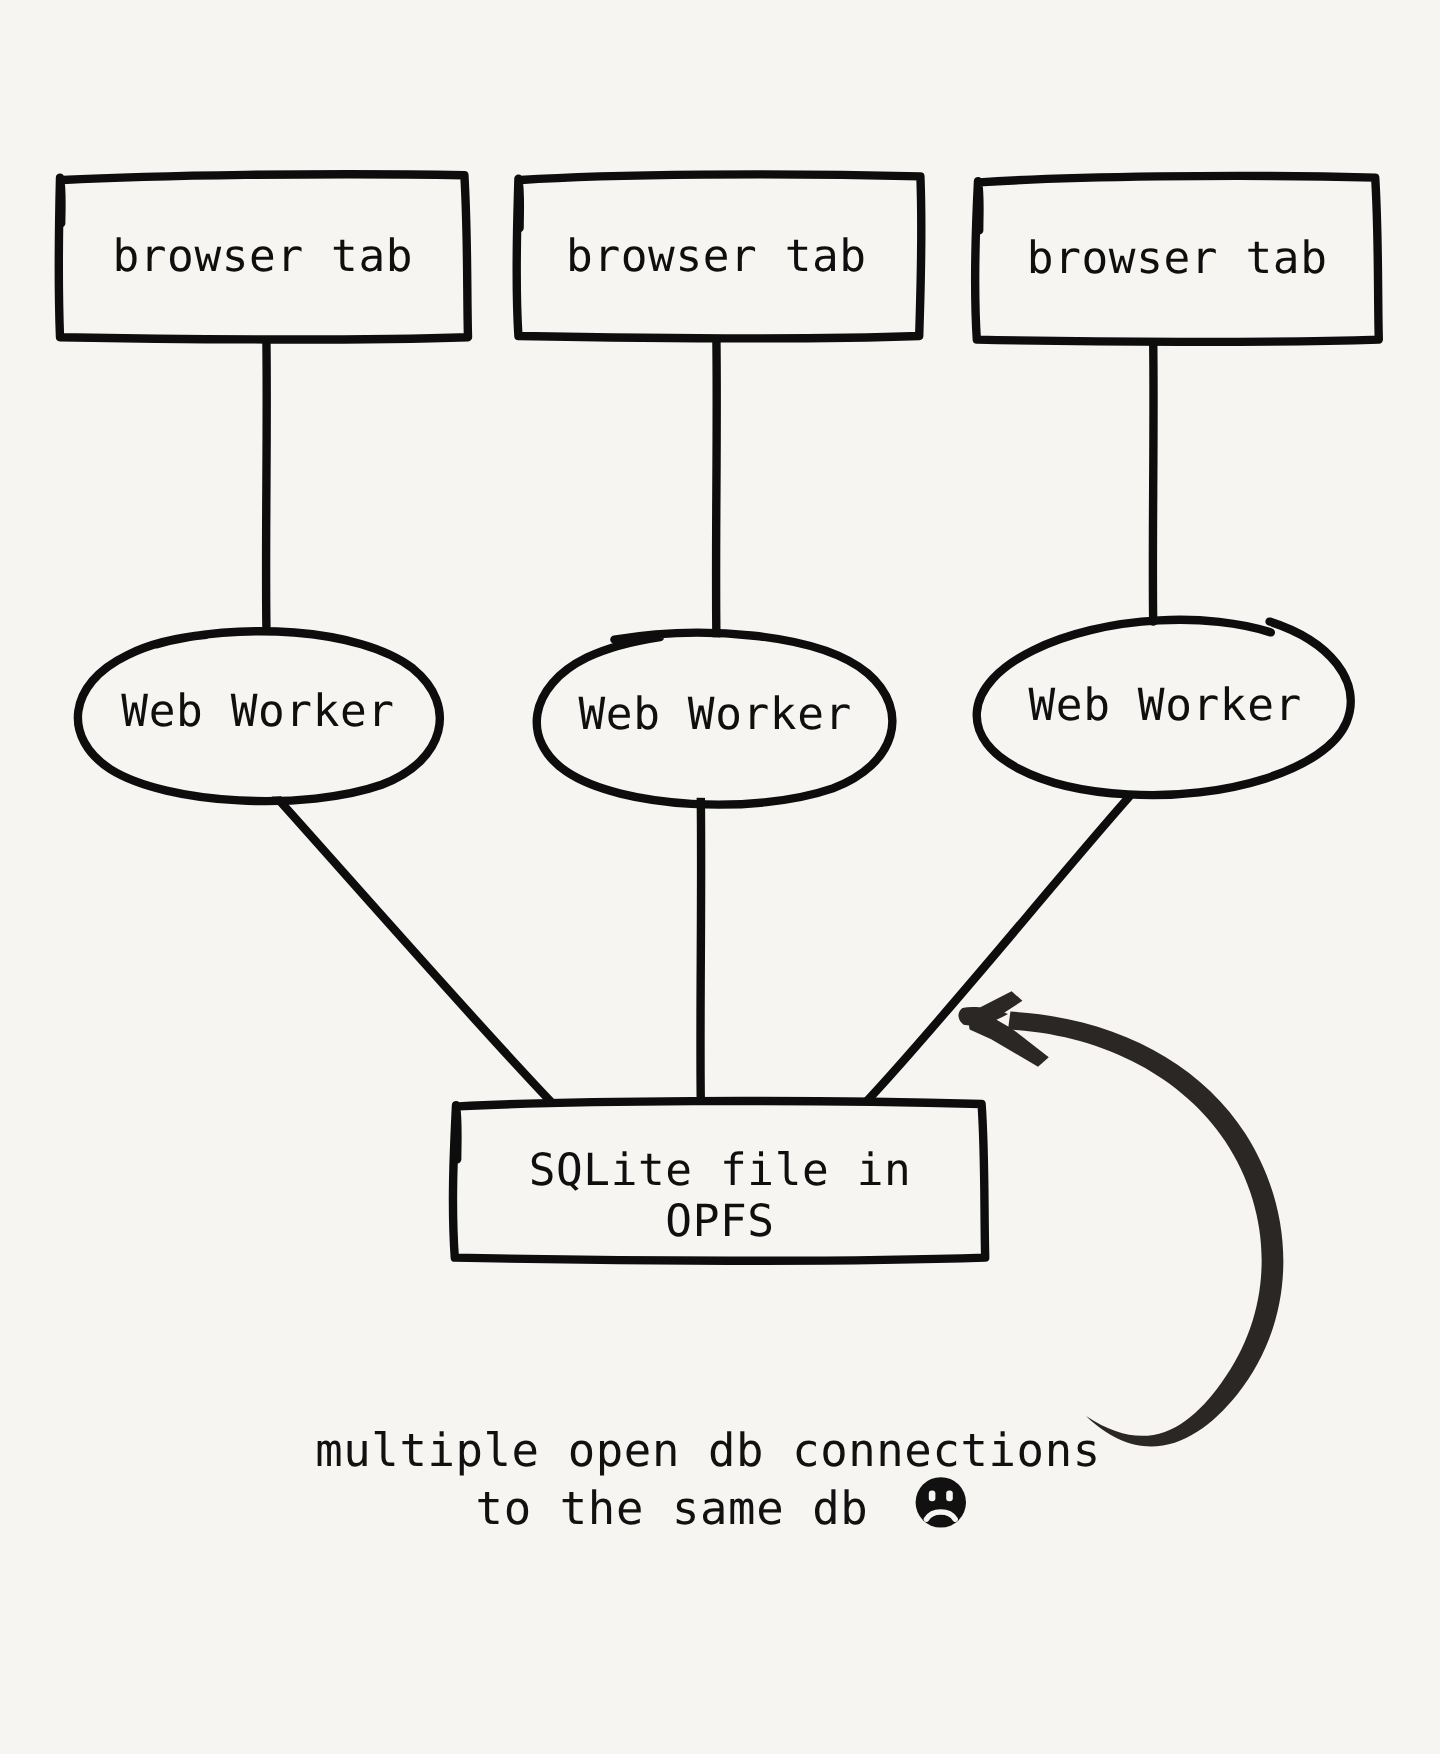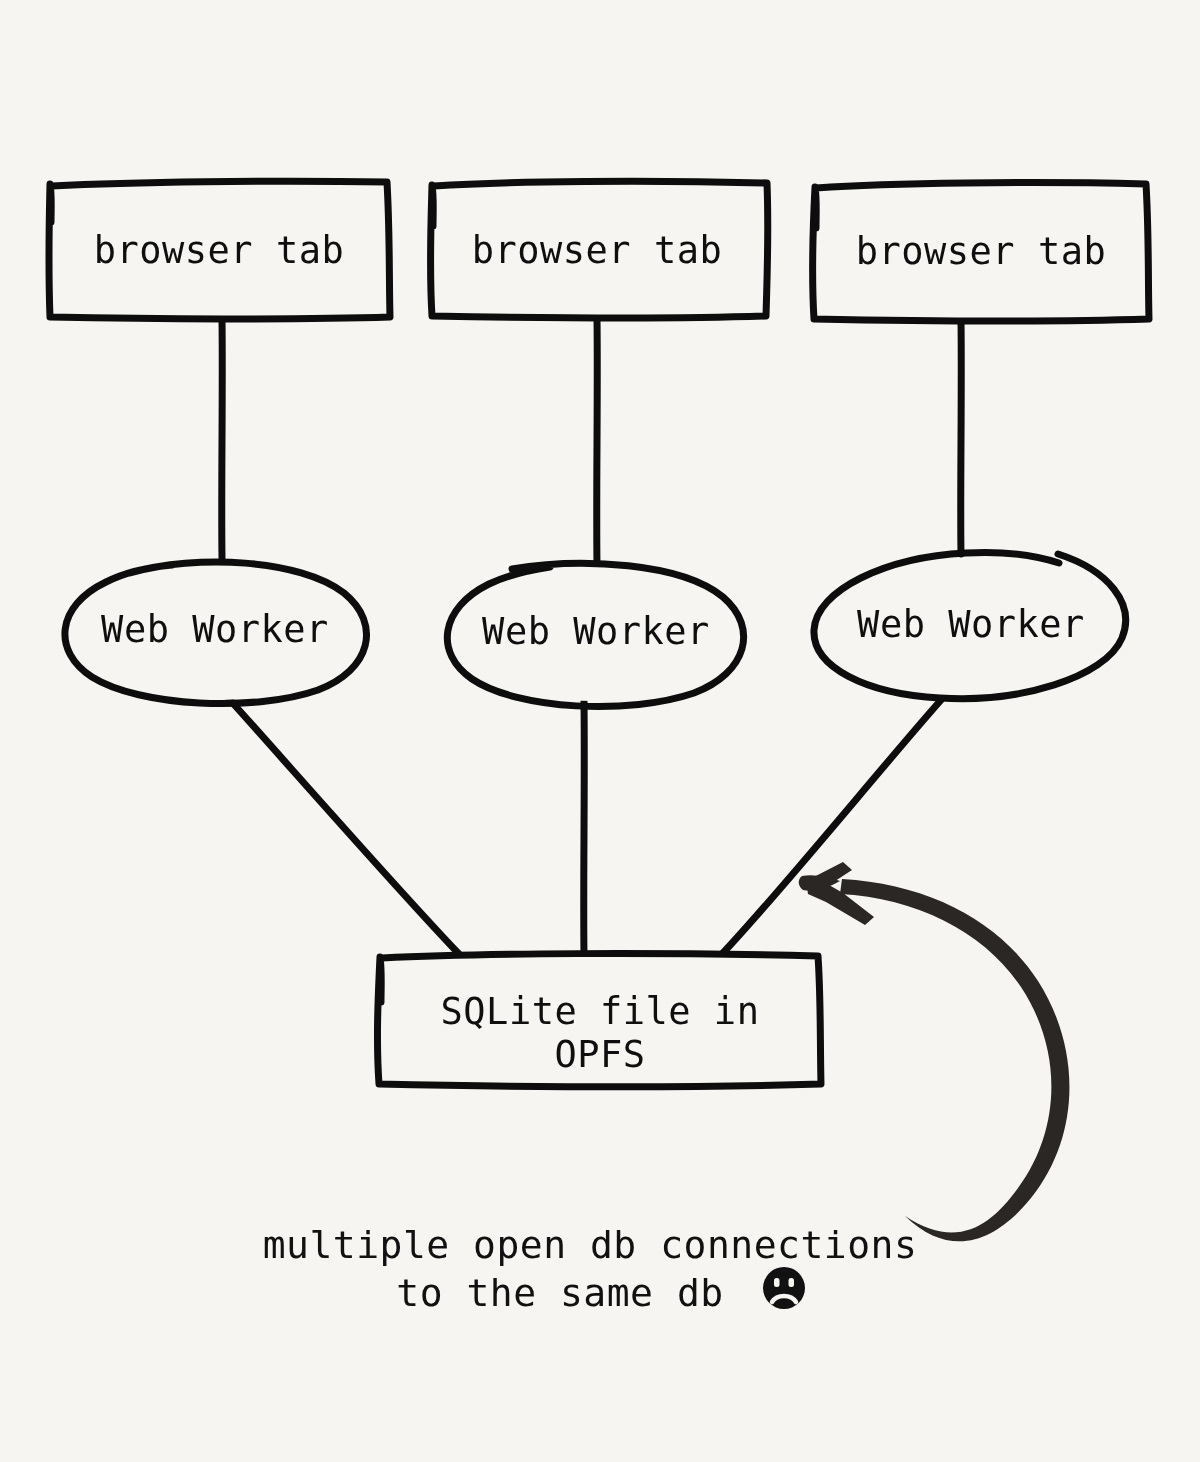--- a/index.html
+++ b/index.html
@@ -10,21 +10,20 @@
     width: 1200px;
     height: 1462px;
     background: #f6f5f1;
     font-family: "DejaVu Sans Mono", monospace;
     overflow: hidden;
   }
   #diagram-root {
     position: relative;
     width: 1200px;
     height: 1116px;
-    margin-top: 36px;
   }
   svg#diagram-canvas {
     position: absolute;
     left: 0;
     top: 0;
     width: 1200px;
     height: 1462px;
     display: block;
   }
   .node-label {

